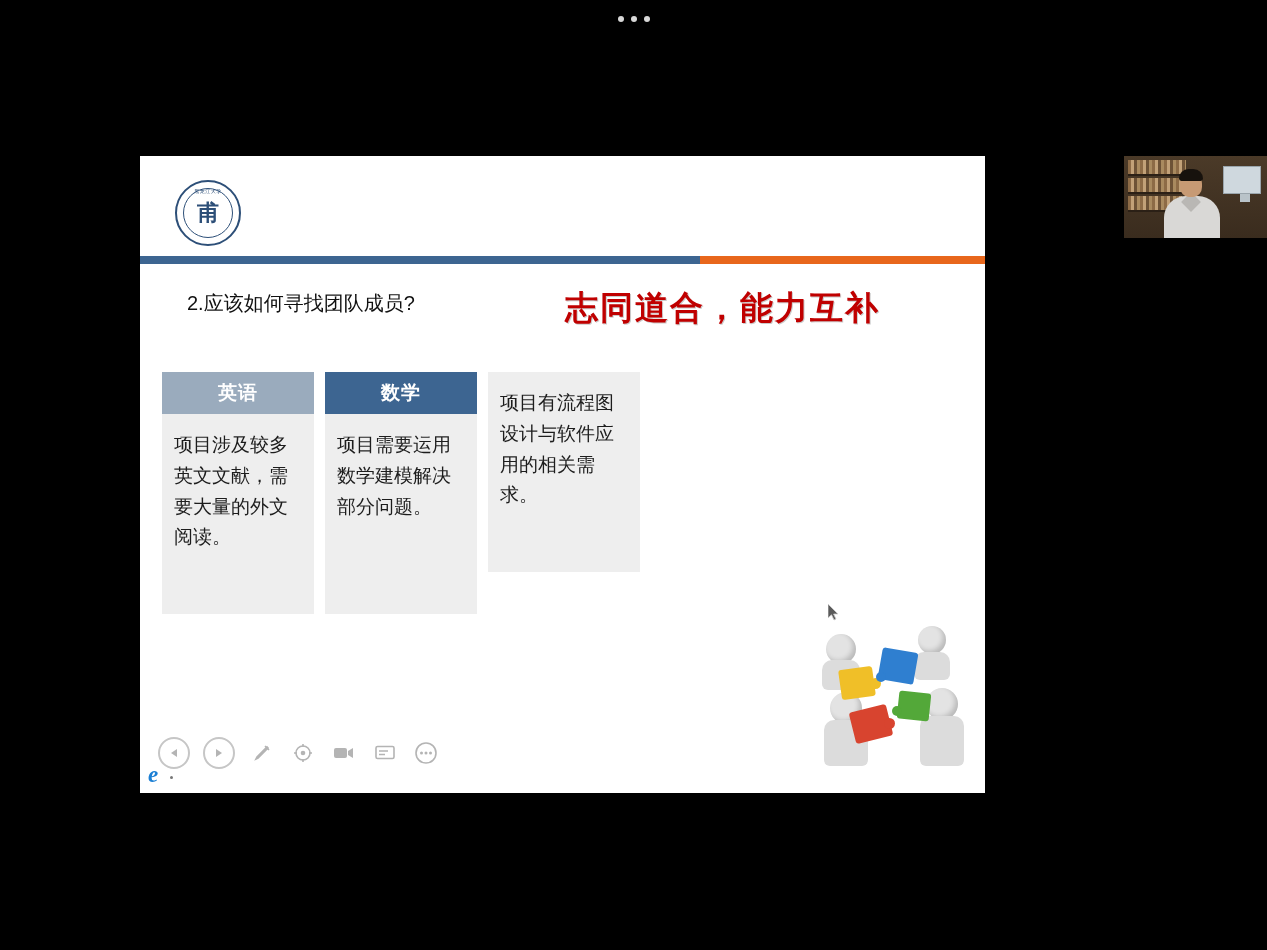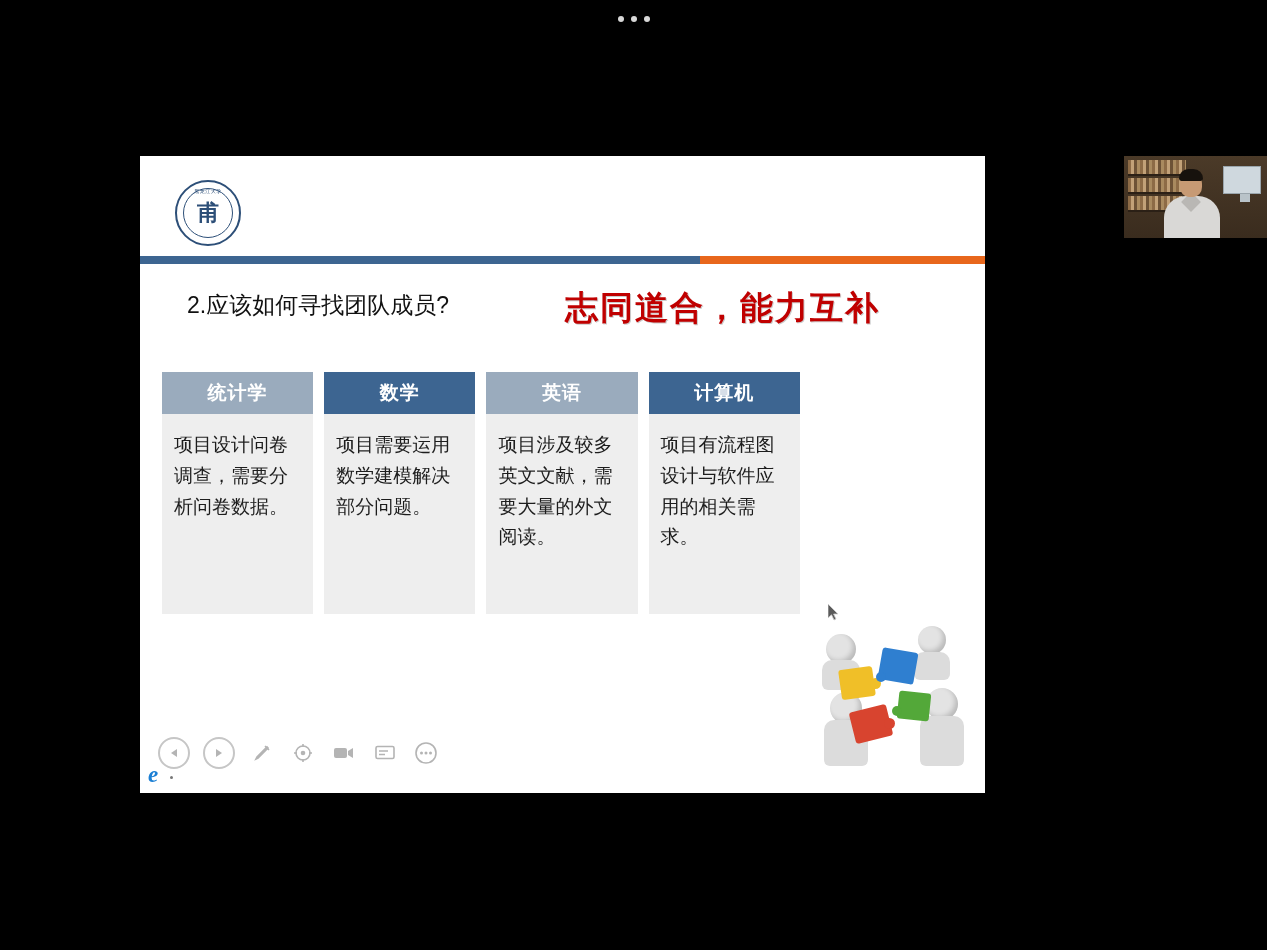--- a/index.html
+++ b/index.html
@@ -200,21 +200,21 @@
     position: absolute;
     left: 0;
     top: 128px;
     width: 845px;
     height: 60px;
   }
   #question-text {
     position: absolute;
     left: 47px;
     top: 6px;
-    font-size: 23px;
+    font-size: 20px;
     color: #111;
   }
   #slogan-text {
     position: absolute;
     left: 425px;
     top: 2px;
     font-size: 33px;
     font-weight: bold;
     color: #c00000;
     letter-spacing: 2px;
@@ -381,33 +381,28 @@
     </div>
   </div>
 
   <div id="question-row">
     <div id="question-text">2.应该如何寻找团队成员?</div>
     <div id="slogan-text">志同道合，能力互补</div>
   </div>
 
   <div id="columns">
     <div class="col">
-      <div class="col-head" style="background:#9aabbd">统计学</div>
-      <div class="col-body">项目设计问卷调查，需要分析问卷数据。</div>
+      <div class="col-head" style="background:#9aabbd">英语</div>
+      <div class="col-body">项目涉及较多英文文献，需要大量的外文阅读。</div>
     </div>
     <div class="col">
       <div class="col-head" style="background:#3d6591">数学</div>
       <div class="col-body">项目需要运用数学建模解决部分问题。</div>
     </div>
     <div class="col">
-      <div class="col-head" style="background:#9aabbd">英语</div>
-      <div class="col-body">项目涉及较多英文文献，需要大量的外文阅读。</div>
-    </div>
-    <div class="col">
-      <div class="col-head" style="background:#3d6591">计算机</div>
       <div class="col-body">项目有流程图设计与软件应用的相关需求。</div>
     </div>
     <div class="col">
     </div>
   </div>
 
   <div id="puzzle-art">
 
     <div class="head" style="left:8px; top:8px; width:30px; height:30px;"></div>
     <div class="body" style="left:4px; top:34px; width:38px; height:30px;"></div>

